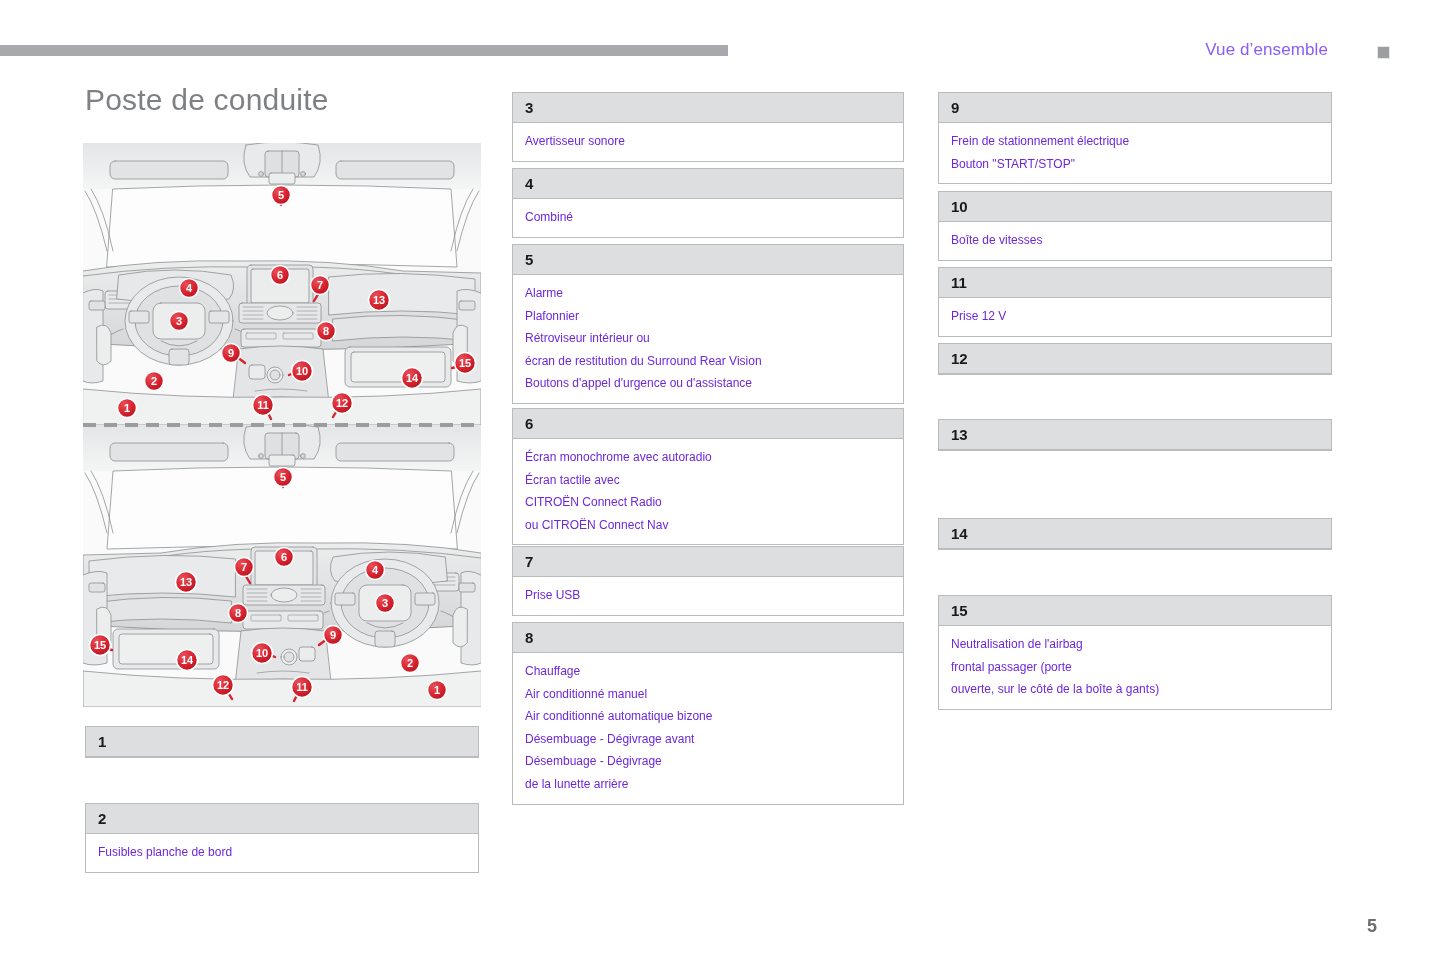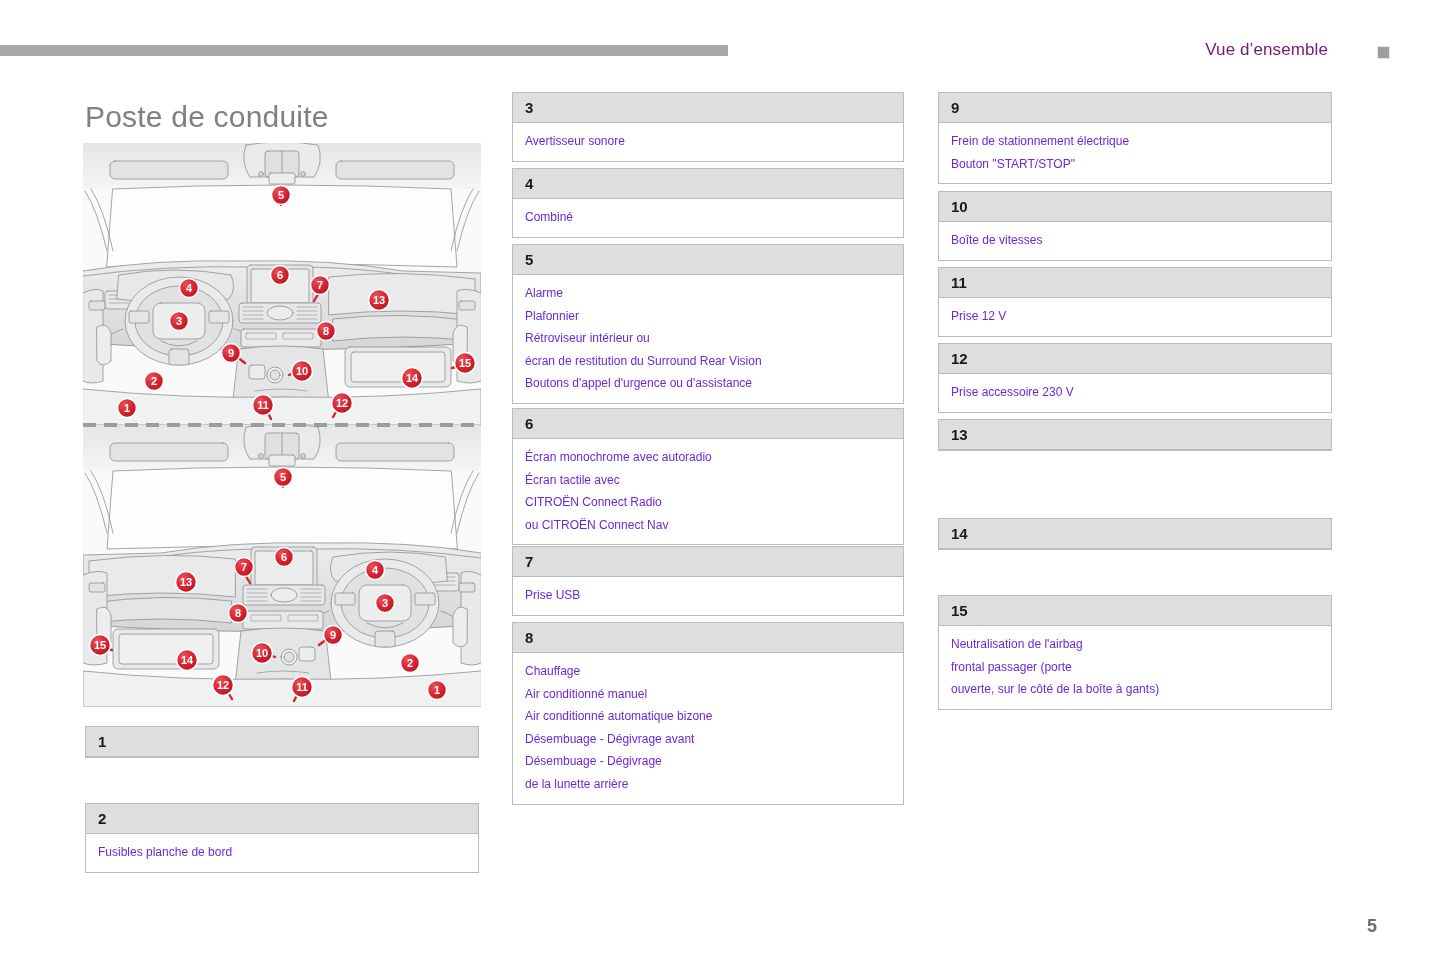--- a/index.html
+++ b/index.html
@@ -12,31 +12,31 @@
     -webkit-font-smoothing:antialiased;
   }
 
   
   .header-bar{
     position:absolute;left:0;top:45px;width:728px;height:11px;
     background:#a7a9ac;
   }
   .header-title{
     position:absolute;right:117px;top:40px;
-    font-size:17px;color:#701a75;letter-spacing:.1px;
+    font-size:17px;color:#8b5cf6;letter-spacing:.1px;
     white-space:nowrap;
   }
   .header-square{
     position:absolute;left:1377px;top:46px;width:13px;height:13px;
     background:#9c9ea1;border:1px solid #e6e7e8;box-sizing:border-box;
   }
 
   
   .page-title{
-    position:absolute;left:85px;top:100px;
+    position:absolute;left:85px;top:83px;
     font-size:30px;color:#7e8083;font-weight:400;letter-spacing:.2px;
     white-space:nowrap;
   }
 
   
   .page-number{
     position:absolute;left:1367px;top:916px;
     font-size:18px;font-weight:bold;color:#6d6e71;
   }
 
@@ -530,21 +530,20 @@
   <div class="bd">Boîte de vitesses</div>
 </div>
 
 <div class="tbl col-right" style="top:267px">
   <div class="hd">11</div>
   <div class="bd">Prise 12 V</div>
 </div>
 
 <div class="tbl col-right" style="top:343px">
   <div class="hd">12</div>
-  <div class="bd">Prise accessoire 230 V</div>
 </div>
 
 <div class="tbl col-right" style="top:419px">
   <div class="hd">13</div>
 </div>
 
 <div class="tbl col-right" style="top:518px">
   <div class="hd">14</div>
 </div>
 

